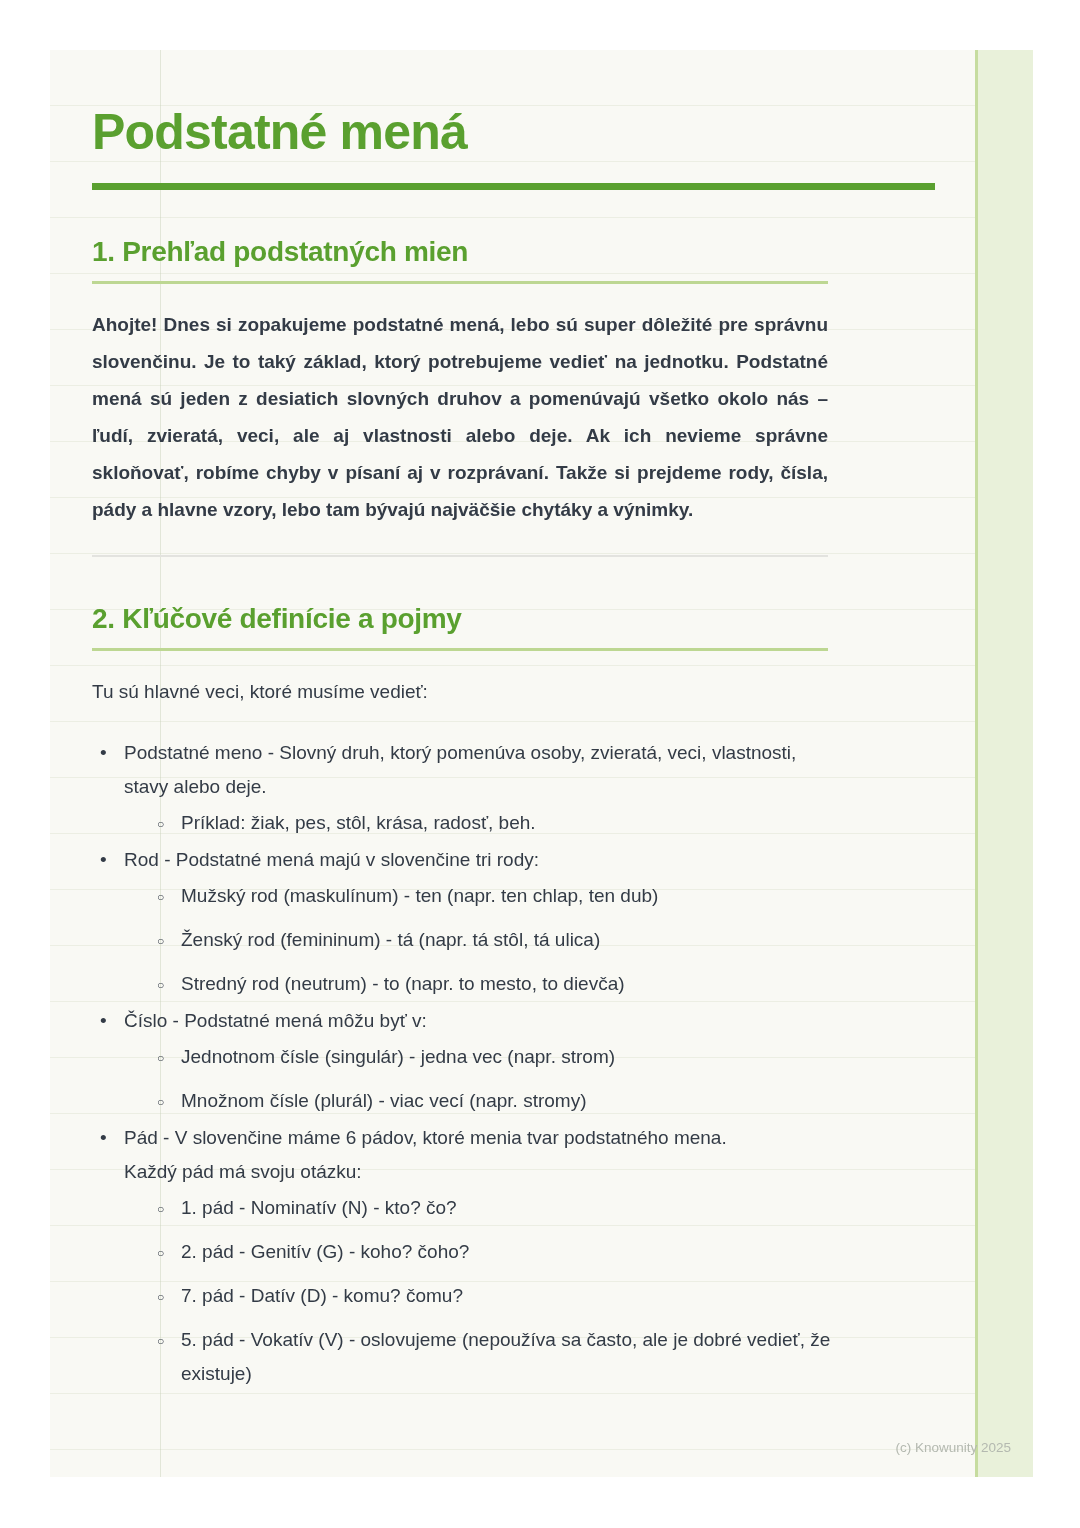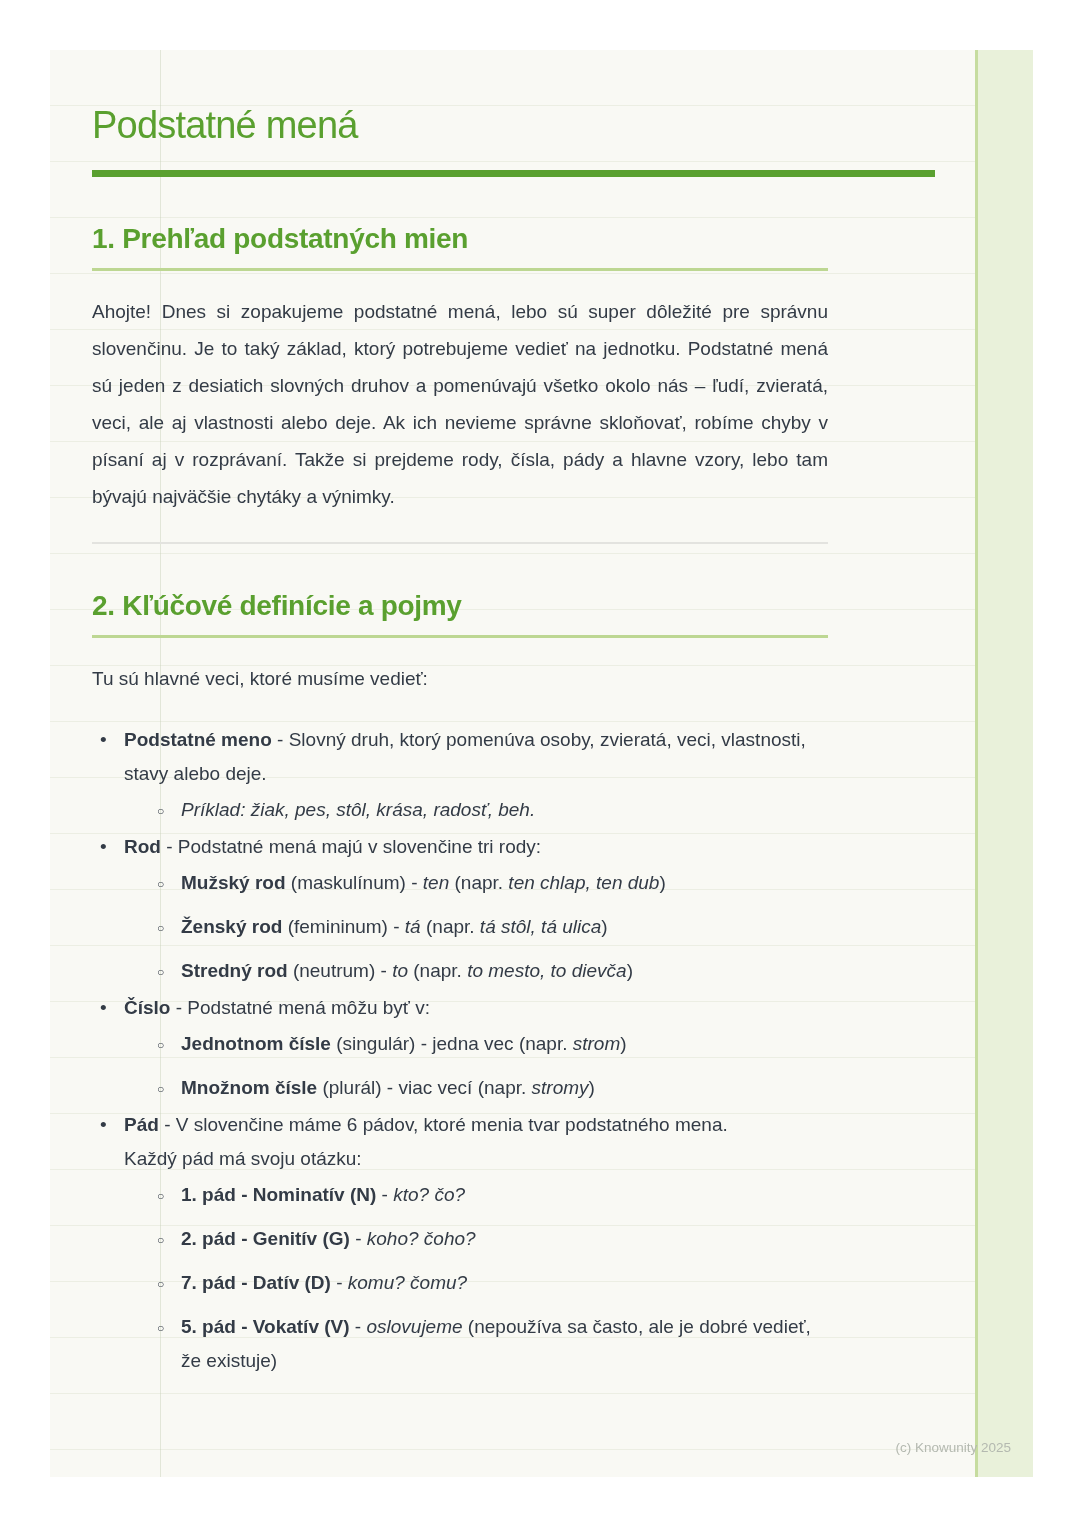--- a/index.html
+++ b/index.html
@@ -7,41 +7,41 @@
   .page{
     position:absolute;left:50px;top:50px;width:983px;height:1427px;
     background:#f9f9f4;
     background-image:repeating-linear-gradient(to bottom,
       transparent 0,transparent 55px,rgba(205,212,188,.30) 55px,rgba(205,212,188,.30) 56px);
     overflow:hidden;
   }
   .vline{position:absolute;left:110px;top:0;bottom:0;width:1px;background:rgba(198,206,182,.45);}
   .stripe{position:absolute;right:0;top:0;bottom:0;width:55px;background:#e9f1da;border-left:3px solid #c6dc9f;}
   .content{position:relative;width:843px;padding:55px 0 0 42px;}
-  h1{margin:0;font-size:38px;line-height:1.08;font-weight:normal;letter-spacing:-.8px;color:#5aa02f;}
+  h1{margin:0;font-size:50px;line-height:1.08;font-weight:bold;letter-spacing:-.8px;color:#5aa02f;}
   .title-rule{margin-top:24px;width:843px;height:7px;background:#5aa02f;}
   h2{margin:46px 0 0 0;font-size:28px;line-height:1.15;font-weight:bold;letter-spacing:-.3px;color:#5aa02f;}
   .h2-rule{margin-top:13px;width:736px;height:3px;background:#bdd792;}
-  .para{margin:22px 0 0 0;width:736px;font-size:19px;line-height:37px;color:#333b46;text-align:justify;}
+  .para{margin:22px 0 0 0;width:736px;font-size:19px;line-height:37px;color:#333b46;text-align:justify;font-weight:bold;}
   .sep{margin-top:27px;width:736px;height:2px;background:#e3e3df;}
   .lead{margin:27px 0 0 0;font-size:19px;line-height:28px;color:#333b46;}
   ul{list-style:none;margin:0;padding:0;}
   .l1{margin-top:30px;width:736px;padding-left:8px;font-size:19px;line-height:34px;color:#333b46;}
   .l1>li+li{margin-top:1px;}
   .row{display:flex;align-items:flex-start;}
   .m1{flex:0 0 24px;}
   .m1::before{content:"\2022";font-size:19px;}
   .li-body{flex:1;min-width:0;}
   .l2{margin-left:33px;margin-top:2px;}
   .l2>li{margin-top:8px;}
   .l2>li:first-child{margin-top:2px;}
   .m2{flex:0 0 24px;}
   .m2::before{content:"\25CB";font-size:12px;position:relative;top:-1px;}
-  .b{font-weight:bold;}
-  .i{font-style:italic;}
+  .b{font-weight:normal;}
+  .i{}
   .watermark{position:absolute;top:1390px;right:22px;font-size:13.5px;color:#b4b9b0;}
 </style>
 </head>
 <body>
 
 <div class="page">
   <div class="vline"></div>
   <div class="stripe"></div>
 
   <div class="content">

